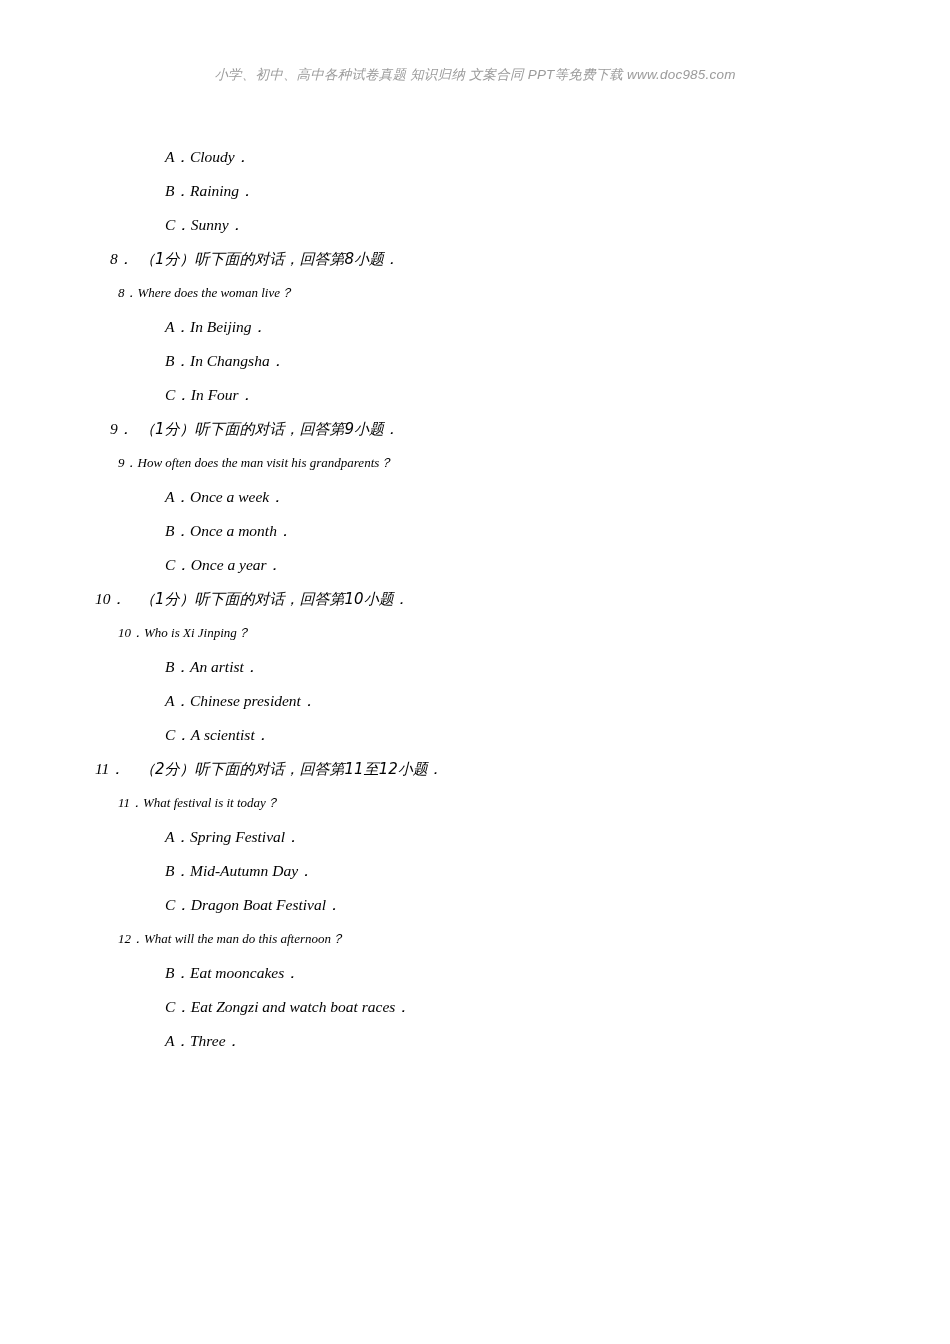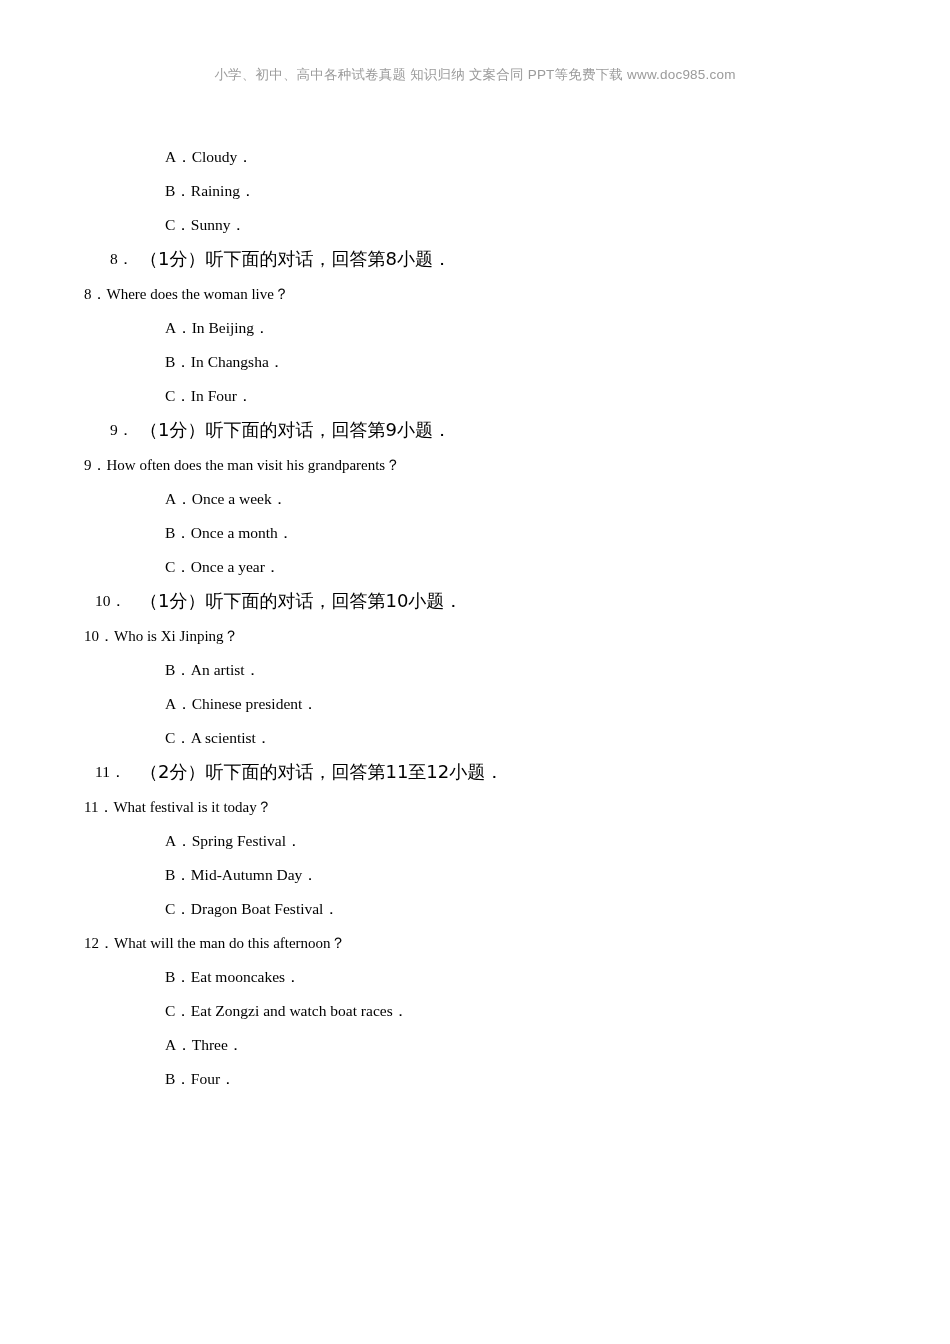--- a/index.html
+++ b/index.html
@@ -13,20 +13,21 @@
     font-family: "Liberation Serif", serif;
     color: #000000;
     position: relative;
     overflow: hidden;
   }
   .page {
     position: relative;
     width: 950px;
     height: 1344px;
     box-sizing: border-box;
+    font-style: italic;
   }
   .watermark {
     position: absolute;
     top: 66px;
     left: 0;
     width: 950px;
     text-align: center;
     font-family: "Liberation Sans", sans-serif;
     font-size: 13.5px;
     color: #9b9b9b;
@@ -53,34 +54,34 @@
   .stem .num {
     position: absolute;
     left: 110px;
     width: 30px;
     text-align: left;
   }
   .stem .num.wide {
     left: 95px;
   }
   .sub {
-    font-size: 15px;
+    font-size: 13px;
     line-height: 34px;
-    padding-left: 84px;
+    padding-left: 118px;
     white-space: nowrap;
   }
   .opt {
     font-size: 15.5px;
     line-height: 34px;
     padding-left: 165px;
     white-space: nowrap;
   }
   .cn {
     font-family: "DejaVu Sans", sans-serif;
-    font-size: 18px;
+    font-size: 15px;
   }
 </style>
 </head>
 <body>
 
 <div class="page">
 
   <div class="watermark">小学、初中、高中各种试卷真题 知识归纳 文案合同 PPT等免费下载  www.doc985.com</div>
 
   <div class="content">
@@ -131,17 +132,16 @@
       <div class="opt">A．Spring Festival．</div>
       <div class="opt">B．Mid‑Autumn Day．</div>
       <div class="opt">C．Dragon Boat Festival．</div>
       <div class="sub">12．What will the man do this afternoon？</div>
       <div class="opt">B．Eat mooncakes．</div>
       <div class="opt">C．Eat Zongzi and watch boat races．</div>
     </div>
 
     <div class="q-block">
       <div class="opt">A．Three．</div>
-      <div class="opt">B．Four．</div>
     </div>
 
   </div>
 </div>
 
 </body></html>

